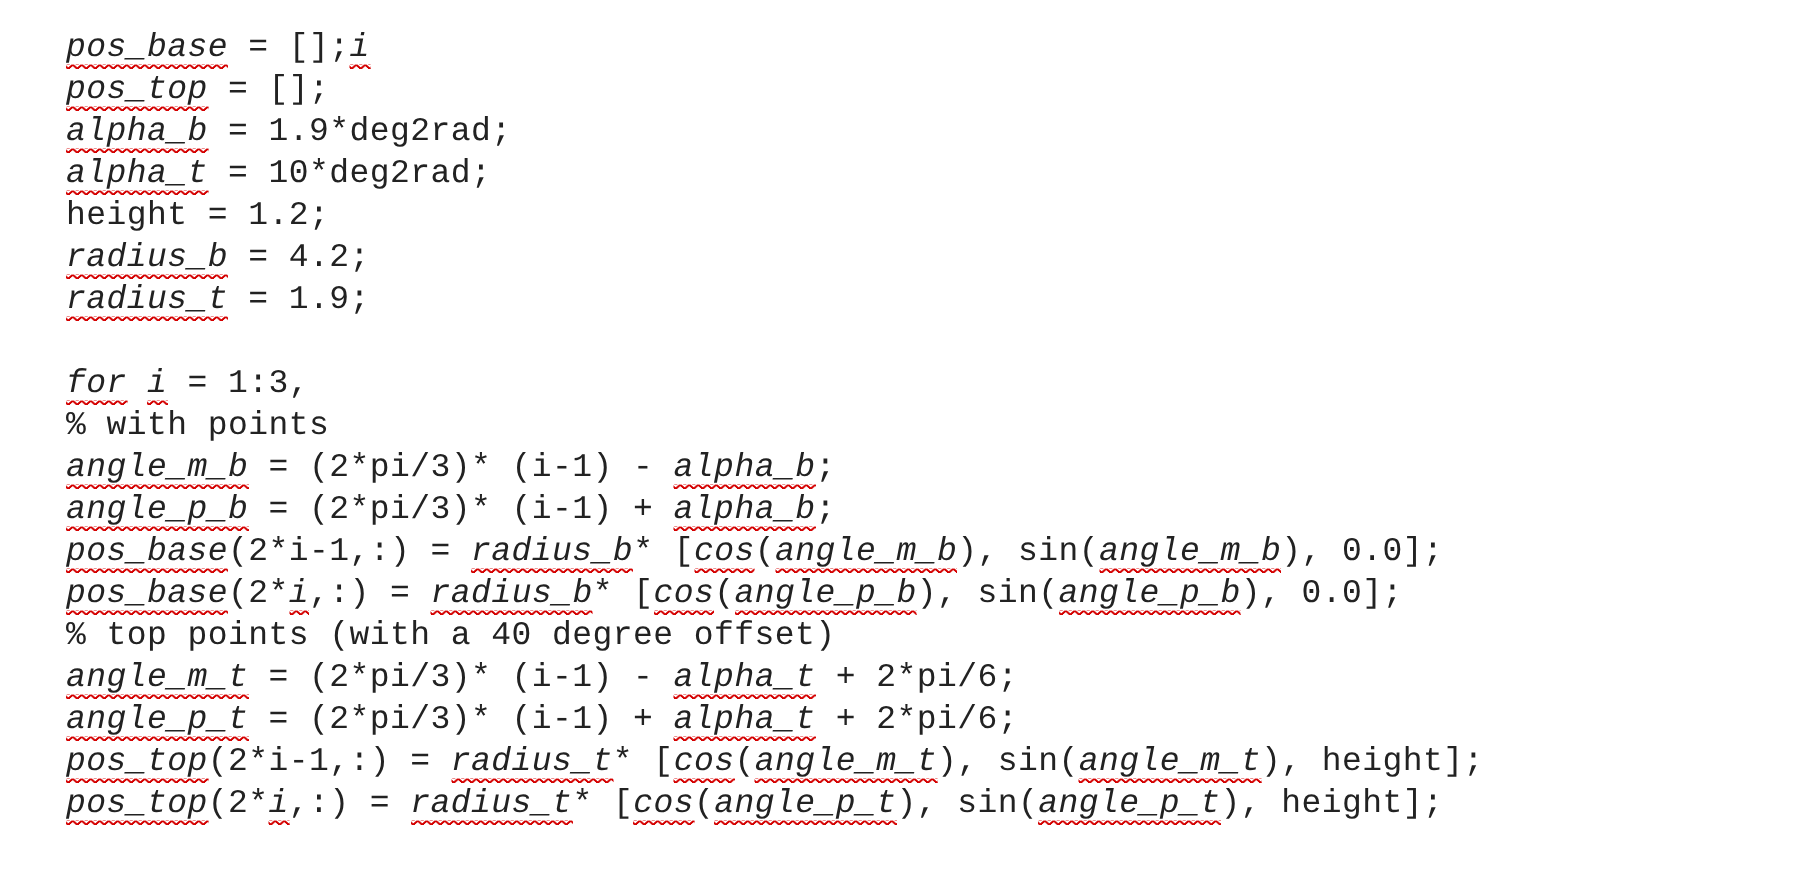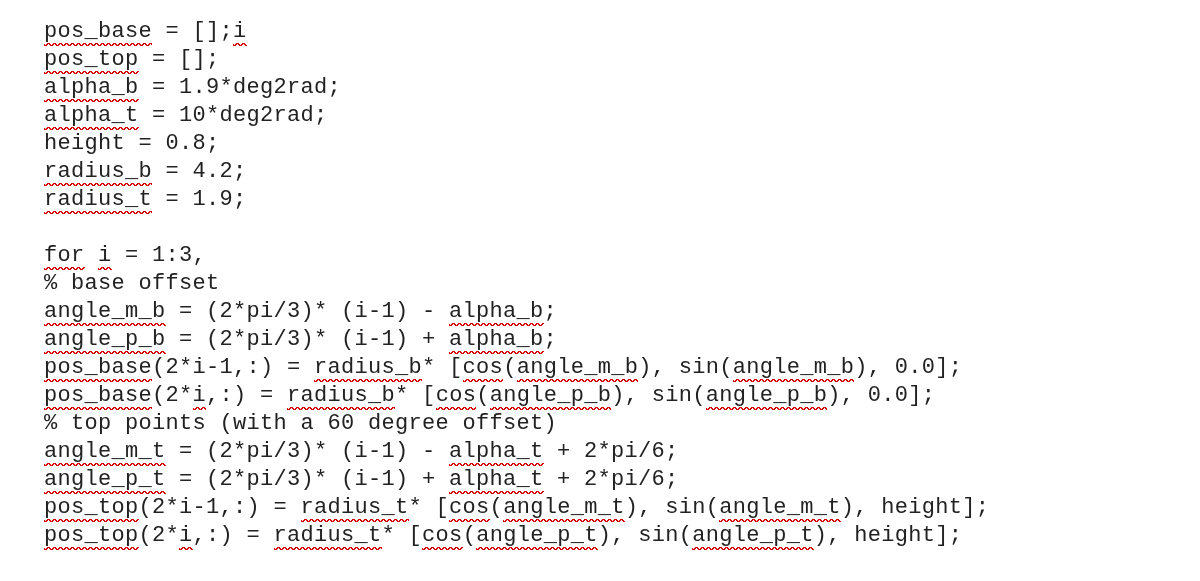--- a/index.html
+++ b/index.html
@@ -22,36 +22,37 @@
   }
   
   .sq {
     background-image:
       linear-gradient(135deg, transparent 0 40%, #d40000 40% 60%, transparent 60% 100%),
       linear-gradient(45deg,  transparent 0 40%, #d40000 40% 60%, transparent 60% 100%);
     background-size: 6px 3px, 6px 3px;
     background-position: 0 100%, 3px 100%;
     background-repeat: repeat-x, repeat-x;
     padding-bottom: 2px;
+    font-style: italic;
   }
 </style>
 </head>
 <body>
 
 <pre class="code"><span class="sq">pos_base</span><span> = [];</span><span class="sq">i</span>
 <span class="sq">pos_top</span><span> = [];</span>
 <span class="sq">alpha_b</span><span> = 1.9*deg2rad;</span>
 <span class="sq">alpha_t</span><span> = 10*deg2rad;</span>
-<span>height = 0.8;</span>
+<span>height = 1.2;</span>
 <span class="sq">radius_b</span><span> = 4.2;</span>
 <span class="sq">radius_t</span><span> = 1.9;</span>
 <span></span>
 <span class="sq">for</span><span> </span><span class="sq">i</span><span> = 1:3,</span>
-<span>% base offset</span>
+<span>% with points</span>
 <span class="sq">angle_m_b</span><span> = (2*pi/3)* (i-1) - </span><span class="sq">alpha_b</span><span>;</span>
 <span class="sq">angle_p_b</span><span> = (2*pi/3)* (i-1) + </span><span class="sq">alpha_b</span><span>;</span>
 <span class="sq">pos_base</span><span>(2*i-1,:) = </span><span class="sq">radius_b</span><span>* [</span><span class="sq">cos</span><span>(</span><span class="sq">angle_m_b</span><span>), sin(</span><span class="sq">angle_m_b</span><span>), 0.0];</span>
 <span class="sq">pos_base</span><span>(2*</span><span class="sq">i</span><span>,:) = </span><span class="sq">radius_b</span><span>* [</span><span class="sq">cos</span><span>(</span><span class="sq">angle_p_b</span><span>), sin(</span><span class="sq">angle_p_b</span><span>), 0.0];</span>
-<span>% top points (with a 60 degree offset)</span>
+<span>% top points (with a 40 degree offset)</span>
 <span class="sq">angle_m_t</span><span> = (2*pi/3)* (i-1) - </span><span class="sq">alpha_t</span><span> + 2*pi/6;</span>
 <span class="sq">angle_p_t</span><span> = (2*pi/3)* (i-1) + </span><span class="sq">alpha_t</span><span> + 2*pi/6;</span>
 <span class="sq">pos_top</span><span>(2*i-1,:) = </span><span class="sq">radius_t</span><span>* [</span><span class="sq">cos</span><span>(</span><span class="sq">angle_m_t</span><span>), sin(</span><span class="sq">angle_m_t</span><span>), height];</span>
 <span class="sq">pos_top</span><span>(2*</span><span class="sq">i</span><span>,:) = </span><span class="sq">radius_t</span><span>* [</span><span class="sq">cos</span><span>(</span><span class="sq">angle_p_t</span><span>), sin(</span><span class="sq">angle_p_t</span><span>), height];</span></pre>
 
 </body></html>

